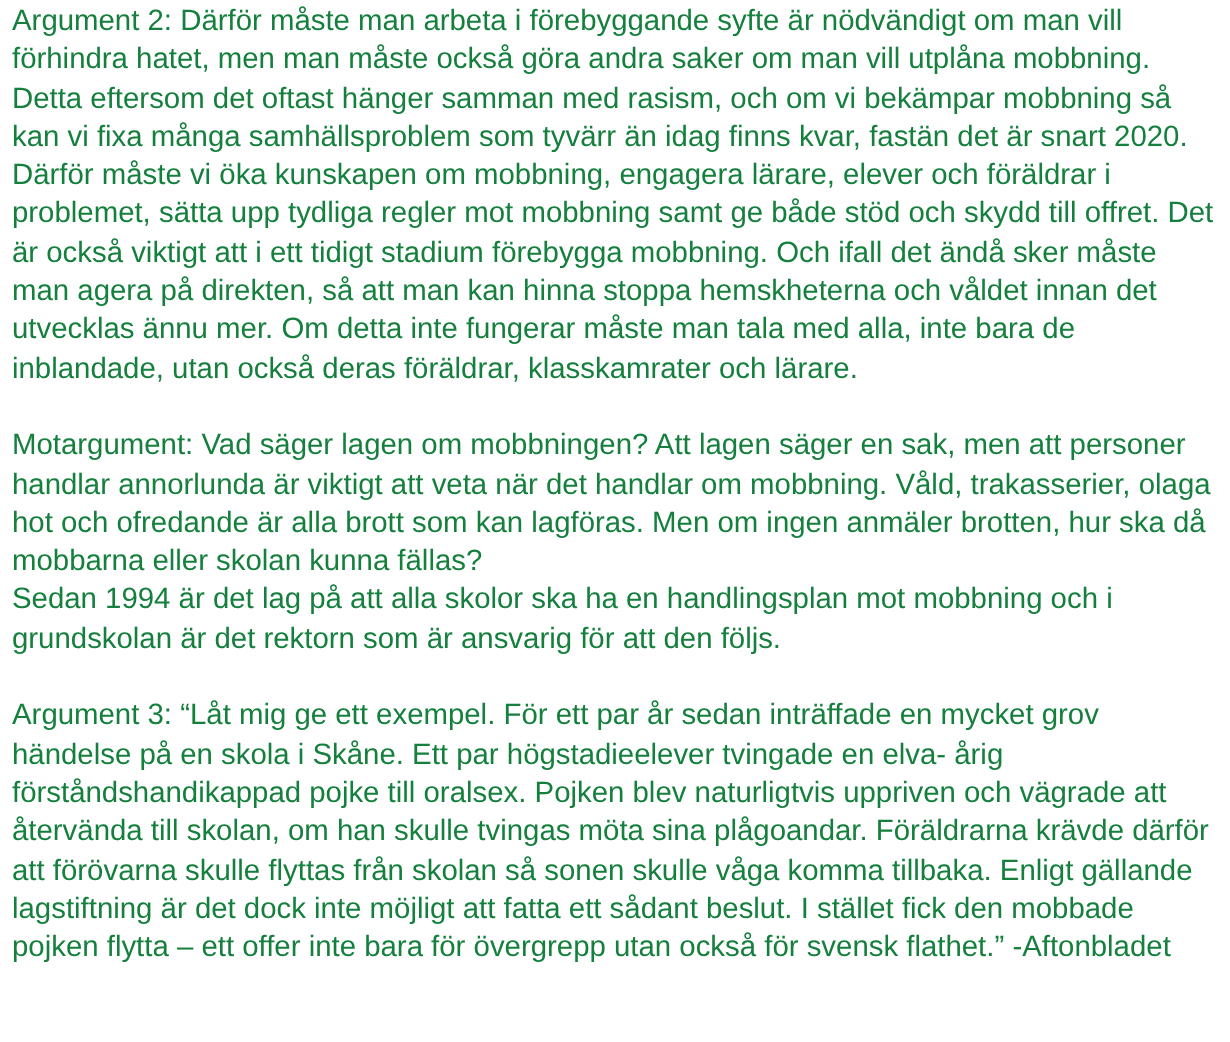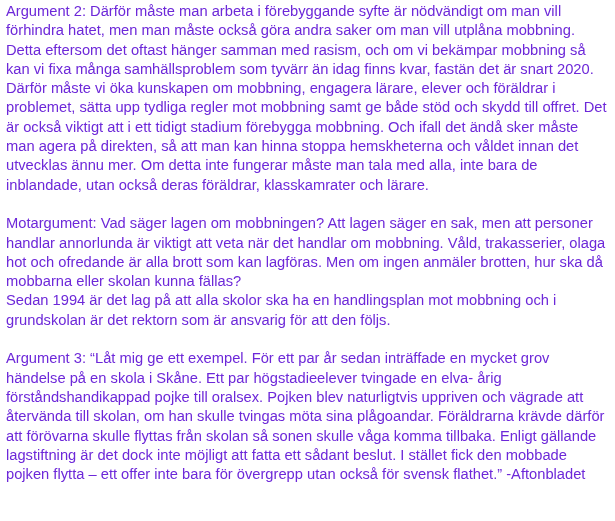--- a/index.html
+++ b/index.html
@@ -17,21 +17,21 @@
     width: 615px;
     height: 521px;
     padding: 2px 4px 2px 6px;
     background: #ffffff;
   }
   .para {
     margin: 0 0 19.3px 0;
     font-family: "Liberation Sans", "DejaVu Sans", sans-serif;
     font-size: 14.7px;
     line-height: 19.3px;
-    color: #6d28d9;
+    color: #15803d;
     white-space: pre;
     letter-spacing: 0;
   }
 </style>
 </head>
 <body>
 
 <div class="page">
   <p class="para">Argument 2: Därför måste man arbeta i förebyggande syfte är nödvändigt om man vill
 förhindra hatet, men man måste också göra andra saker om man vill utplåna mobbning.

